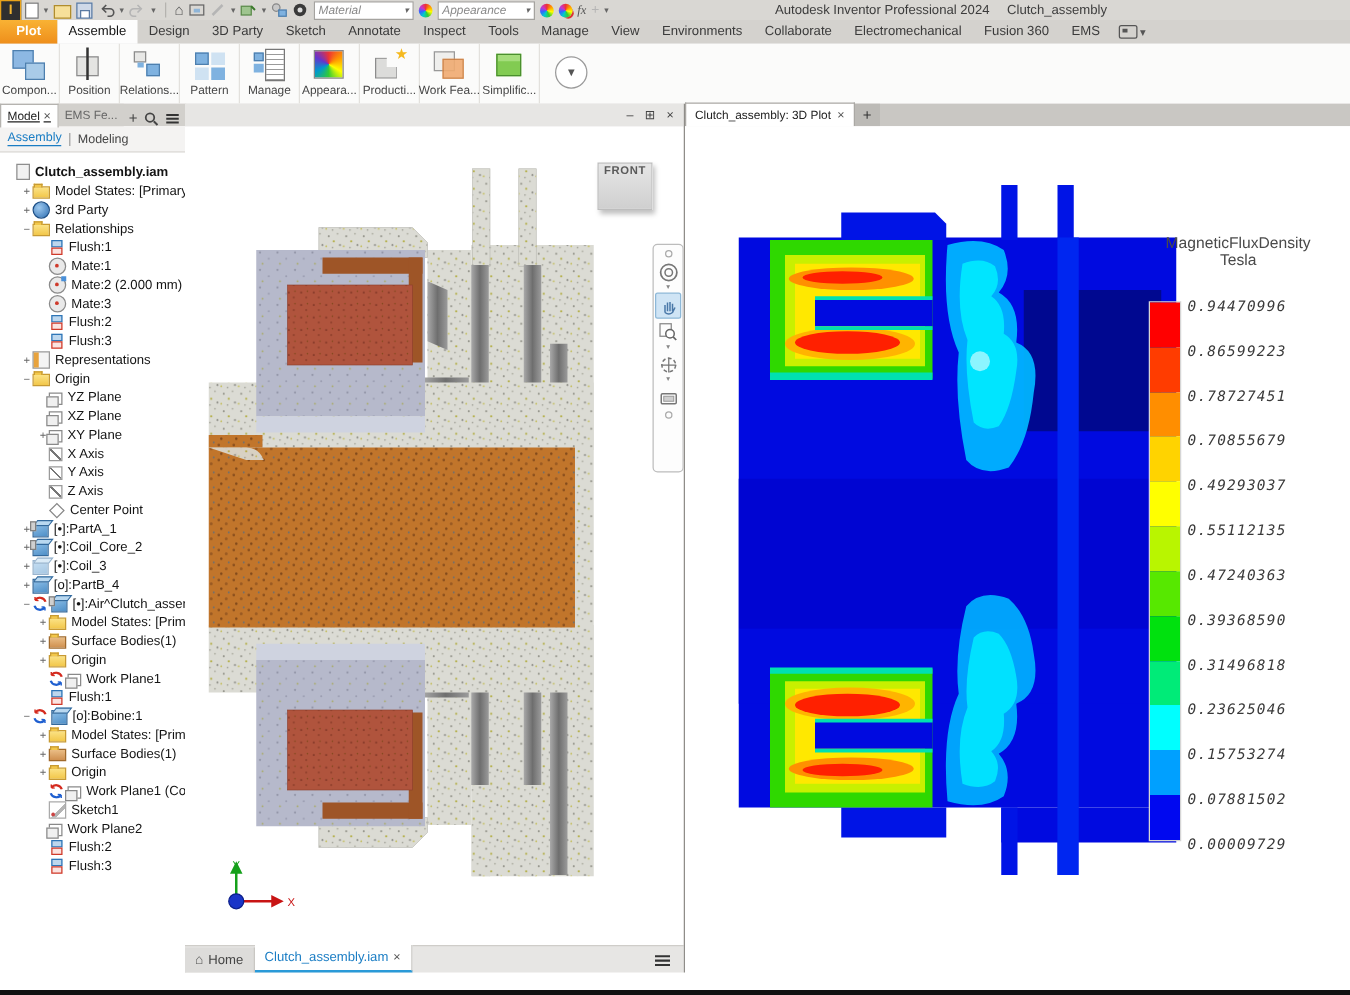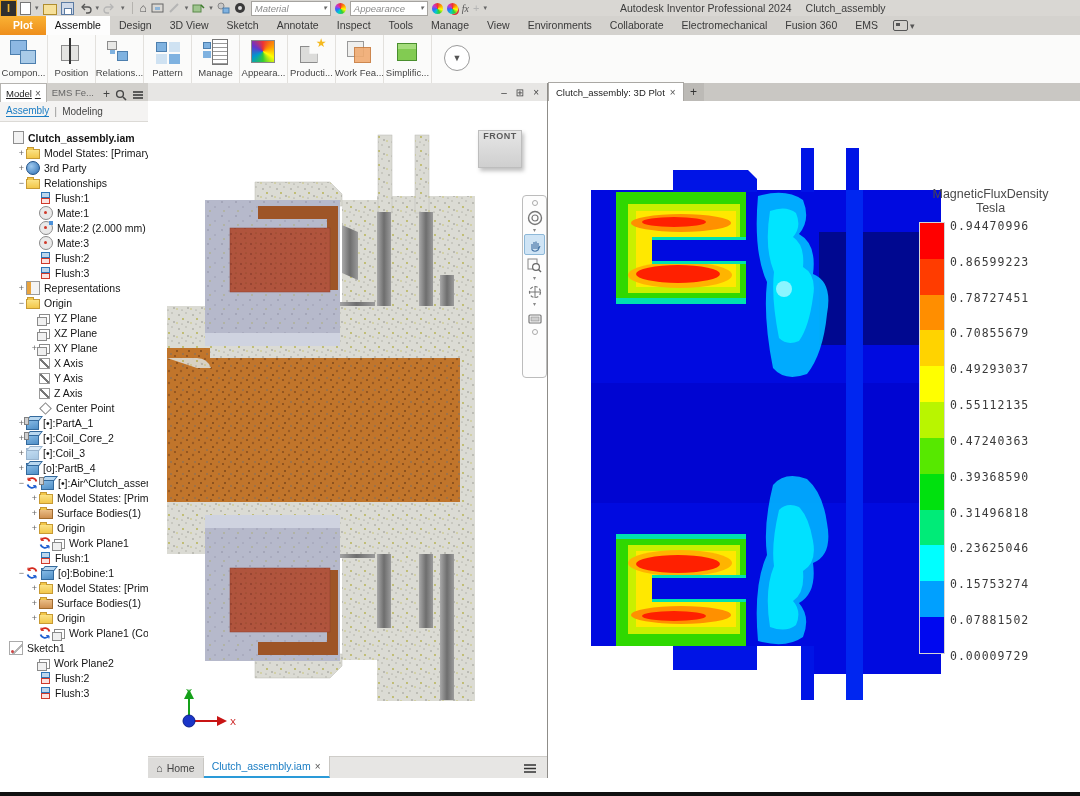--- a/index.html
+++ b/index.html
@@ -130,21 +130,21 @@
   .dt-menu{margin-left:auto;margin-right:10px;margin-bottom:4px;}
   
   .vpright{position:absolute;left:547px;top:0;right:0;bottom:0;background:#fff;border-left:1px solid #8f8d89;}
   .plottabbar{position:absolute;top:0;left:0;right:0;height:18px;background:#c9c7c3;display:flex;align-items:flex-end;}
   .plottab{display:flex;align-items:center;gap:5px;height:18px;padding:0 7px;background:#fff;border:1px solid #aaa8a4;border-bottom:none;font-size:9.5px;color:#222;}
   .plotplus{width:20px;height:18px;display:flex;align-items:center;justify-content:center;background:#bcbab6;color:#333;font-size:12px;}
   .plotcanvas{position:absolute;top:18px;left:0;right:0;bottom:0;background:#fff;}
   
   .legend{position:absolute;left:355px;top:86px;width:175px;}
   .ltitle{text-align:center;font-size:12.5px;color:#4a4a4a;line-height:14px;}
-  .lwrap{position:relative;margin-top:3px;height:440px;}
+  .lwrap{position:relative;margin-top:22px;height:440px;font-style:italic;}
   #legend-bar{position:absolute;left:16px;top:4px;width:24px;height:430px;display:flex;flex-direction:column;border:1px solid #d5d5d5;}
   .lband{flex:1;}
   #legend-labels{position:absolute;left:47px;top:4px;width:120px;height:430px;}
   .lval{position:absolute;font-family:"DejaVu Sans Mono","Liberation Mono",monospace;font-size:11.5px;color:#3a3a3a;letter-spacing:1px;white-space:nowrap;}
   
   .statusbar{position:absolute;left:0;right:0;bottom:4px;height:14px;background:#f1f0ee;border-top:1px solid #d8d6d2;
              font-size:10.5px;color:#333;display:flex;align-items:center;padding-left:3px;}
   .bstrip{position:absolute;left:0;right:0;bottom:0;height:4px;background:#111;}
   svg{display:block;}
 </style>
@@ -212,21 +212,21 @@
       <span>Autodesk Inventor Professional 2024</span>
       <span>Clutch_assembly</span>
     </div>
   </div>
 
   <div class="ribbontabs">
     <div id="ribbon-tabs">
         <div class="rtab file">Plot</div>
         <div class="rtab active">Assemble</div>
         <div class="rtab">Design</div>
-        <div class="rtab">3D View</div>
+        <div class="rtab">3D Party</div>
         <div class="rtab">Sketch</div>
         <div class="rtab">Annotate</div>
         <div class="rtab">Inspect</div>
         <div class="rtab">Tools</div>
         <div class="rtab">Manage</div>
         <div class="rtab">View</div>
         <div class="rtab">Environments</div>
         <div class="rtab">Collaborate</div>
         <div class="rtab">Electromechanical</div>
         <div class="rtab">Fusion 360</div>
@@ -499,21 +499,21 @@
             <span class="texp"></span>
             <svg class="tgi" viewBox="0 0 12 12" width="12" height="12">
               <path d="M10.4 4.4A4.6 4.6 0 0 0 2.2 3.2" fill="none" stroke="#d42a1e" stroke-width="1.8"></path>
               <path d="M2.2 3.2 2 .6 M2.2 3.2 4.8 3.5" stroke="#d42a1e" stroke-width="1.2" fill="none"></path>
               <path d="M1.6 7.6a4.6 4.6 0 0 0 8.2 1.2" fill="none" stroke="#1f5fd0" stroke-width="1.8"></path>
               <path d="M9.8 8.8 10 11.4 M9.8 8.8 7.2 8.5" stroke="#1f5fd0" stroke-width="1.2" fill="none"></path>
             </svg>
             <i class="tgi t-plane"></i>
             <span class="tlbl">Work Plane1 (Coil_Core_2)</span>
           </div>
-          <div class="trow" style="">
+          <div class="trow" style="padding-left: 30px;">
             <span class="texp"></span>
             <i class="tgi t-sk"></i>
             <span class="tlbl">Sketch1</span>
           </div>
           <div class="trow" style="padding-left: 30px;">
             <span class="texp"></span>
             <i class="tgi t-plane"></i>
             <span class="tlbl">Work Plane2</span>
           </div>
           <div class="trow" style="padding-left: 30px;">

